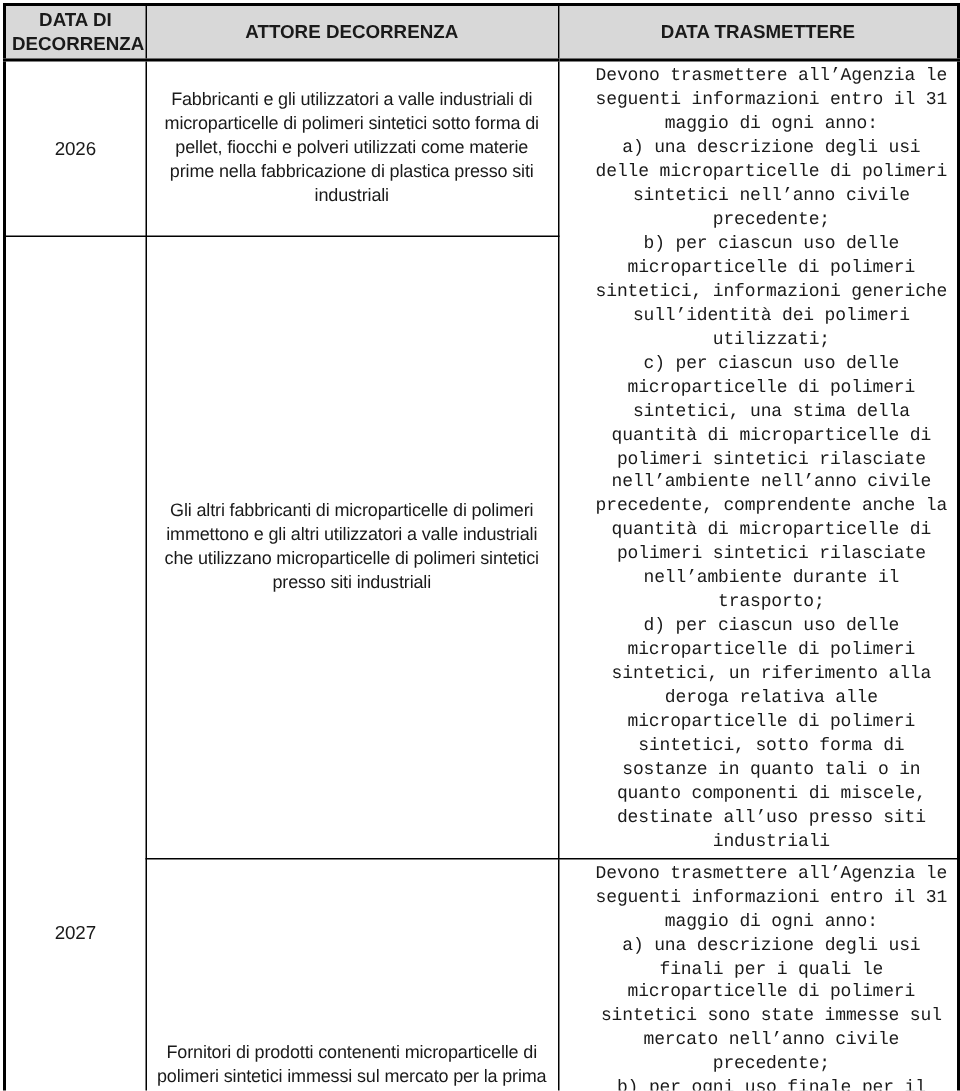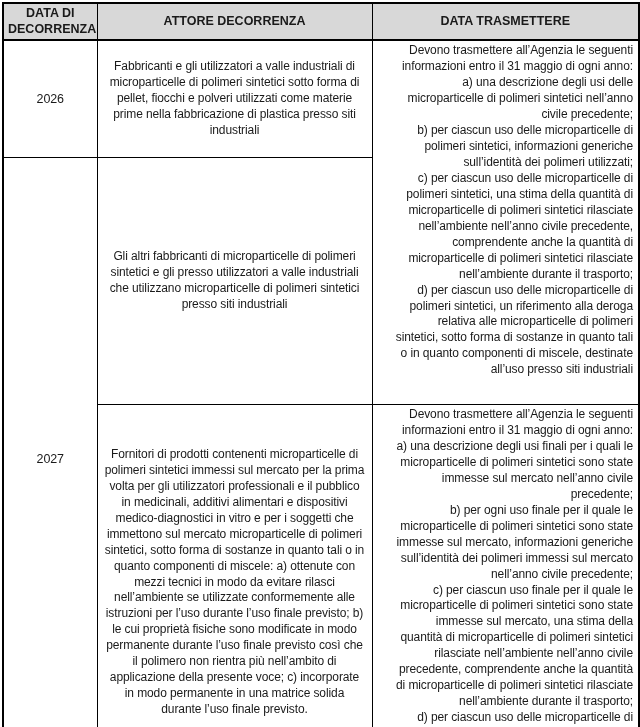--- a/index.html
+++ b/index.html
@@ -54,24 +54,25 @@
     font-size: 12.5px;
     padding: 2px;
     margin-left: 24px;
   }
   td.actor {
     text-align: center;
     vertical-align: middle;
     padding: 18px 7px;
   }
   td.transmit {
-    text-align: right;
+    text-align: center;
     vertical-align: top;
     padding: 2px 5px 2px 23px;
     white-space: pre-line;
+    font-family: Liberation Mono, monospace;
   }
 </style>
 </head>
 <body>
 
 <div class="page">
   <table>
     <colgroup>
       <col class="col-year">
       <col class="col-actor">
@@ -89,21 +90,21 @@
         <td class="year">2026</td>
         <td class="actor">Fabbricanti e gli utilizzatori a valle industriali di microparticelle di polimeri sintetici sotto forma di pellet, fiocchi e polveri utilizzati come materie prime nella fabbricazione di plastica presso siti industriali</td>
         <td class="transmit" rowspan="2">Devono trasmettere all’Agenzia le seguenti informazioni entro il 31 maggio di ogni anno:
 a) una descrizione degli usi delle microparticelle di polimeri sintetici nell’anno civile precedente;
 b) per ciascun uso delle microparticelle di polimeri sintetici, informazioni generiche sull’identità dei polimeri utilizzati;
 c) per ciascun uso delle microparticelle di polimeri sintetici, una stima della quantità di microparticelle di polimeri sintetici rilasciate nell’ambiente nell’anno civile precedente, comprendente anche la quantità di microparticelle di polimeri sintetici rilasciate nell’ambiente durante il trasporto;
 d) per ciascun uso delle microparticelle di polimeri sintetici, un riferimento alla deroga relativa alle microparticelle di polimeri sintetici, sotto forma di sostanze in quanto tali o in quanto componenti di miscele, destinate all’uso presso siti industriali</td>
       </tr>
       <tr class="row-b">
         <td class="year" rowspan="2">2027</td>
-        <td class="actor">Gli altri fabbricanti di microparticelle di polimeri sintetici e gli presso utilizzatori a valle industriali che utilizzano microparticelle di polimeri sintetici presso siti industriali</td>
+        <td class="actor">Gli altri fabbricanti di microparticelle di polimeri immettono e gli altri utilizzatori a valle industriali che utilizzano microparticelle di polimeri sintetici presso siti industriali</td>
       </tr>
       <tr class="row-c">
         <td class="actor">Fornitori di prodotti contenenti microparticelle di polimeri sintetici immessi sul mercato per la prima volta per gli utilizzatori professionali e il pubblico in medicinali, additivi alimentari e dispositivi medico-diagnostici in vitro e per i soggetti che immettono sul mercato microparticelle di polimeri sintetici, sotto forma di sostanze in quanto tali o in quanto componenti di miscele: a) ottenute con mezzi tecnici in modo da evitare rilasci nell’ambiente se utilizzate conformemente alle istruzioni per l’uso durante l’uso finale previsto; b) le cui proprietà fisiche sono modificate in modo permanente durante l’uso finale previsto così che il polimero non rientra più nell’ambito di applicazione della presente voce; c) incorporate in modo permanente in una matrice solida durante l’uso finale previsto.</td>
         <td class="transmit">Devono trasmettere all’Agenzia le seguenti informazioni entro il 31 maggio di ogni anno:
 a) una descrizione degli usi finali per i quali le microparticelle di polimeri sintetici sono state immesse sul mercato nell’anno civile precedente;
 b) per ogni uso finale per il quale le microparticelle di polimeri sintetici sono state immesse sul mercato, informazioni generiche sull’identità dei polimeri immessi sul mercato nell’anno civile precedente;
 c) per ciascun uso finale per il quale le microparticelle di polimeri sintetici sono state immesse sul mercato, una stima della quantità di microparticelle di polimeri sintetici rilasciate nell’ambiente nell’anno civile precedente, comprendente anche la quantità di microparticelle di polimeri sintetici rilasciate nell’ambiente durante il trasporto;
 d) per ciascun uso delle microparticelle di polimeri sintetici, un riferimento alla deroga o alle deroghe applicabili</td>
       </tr>
     </tbody>

